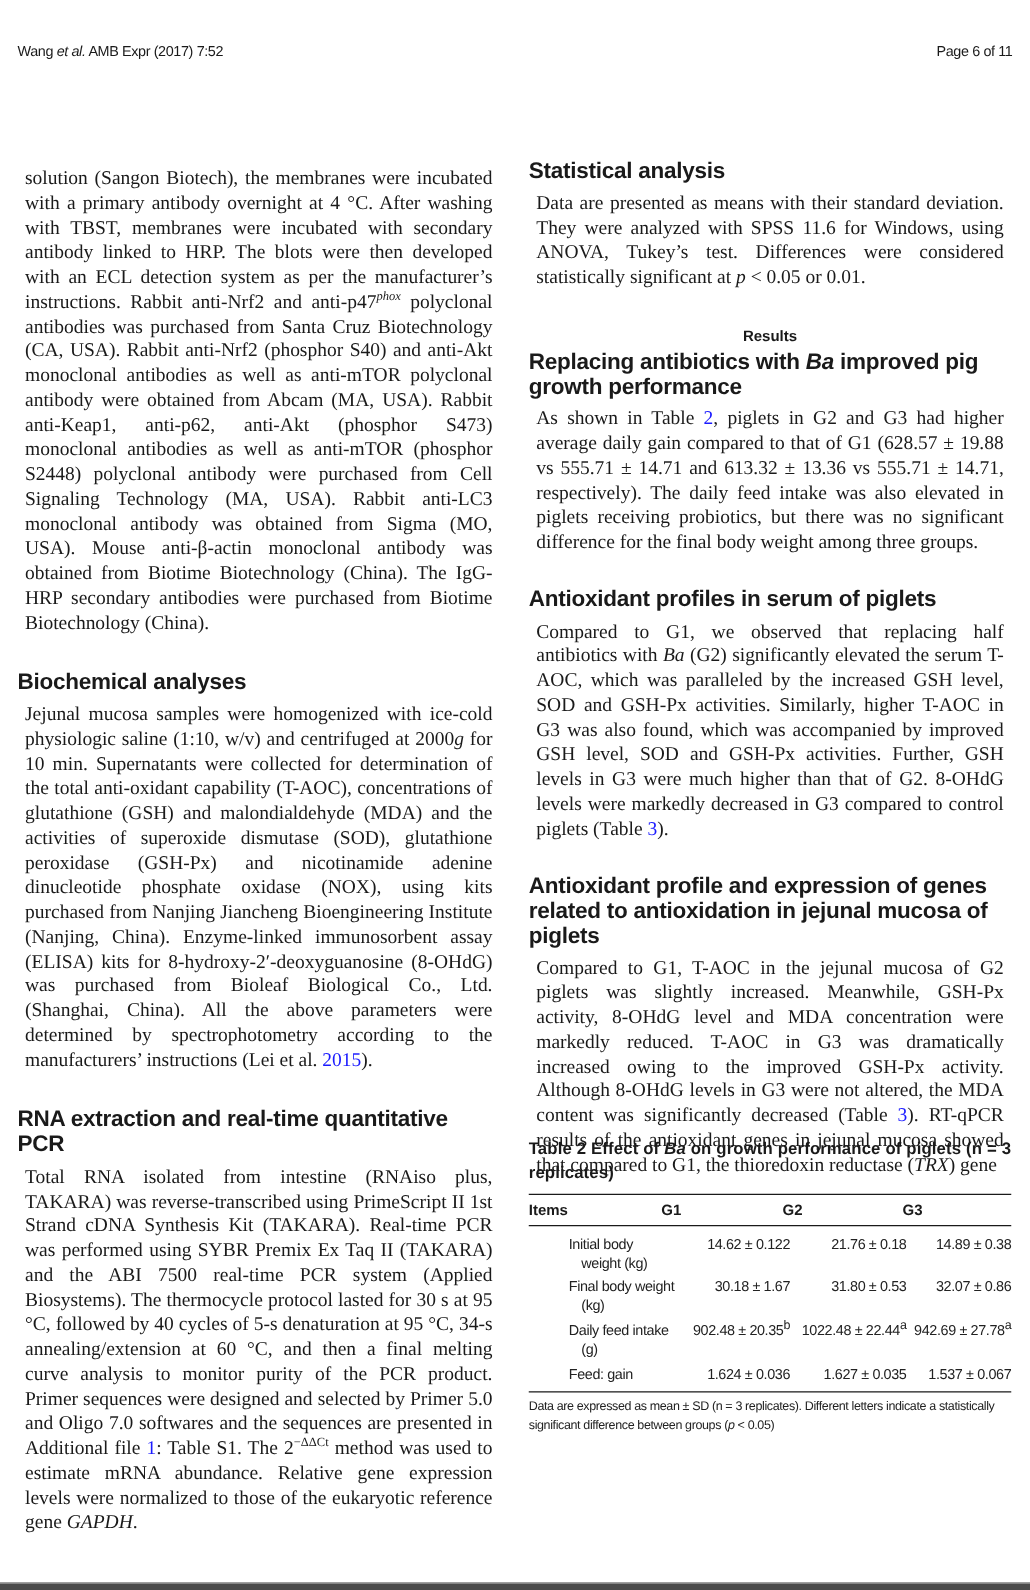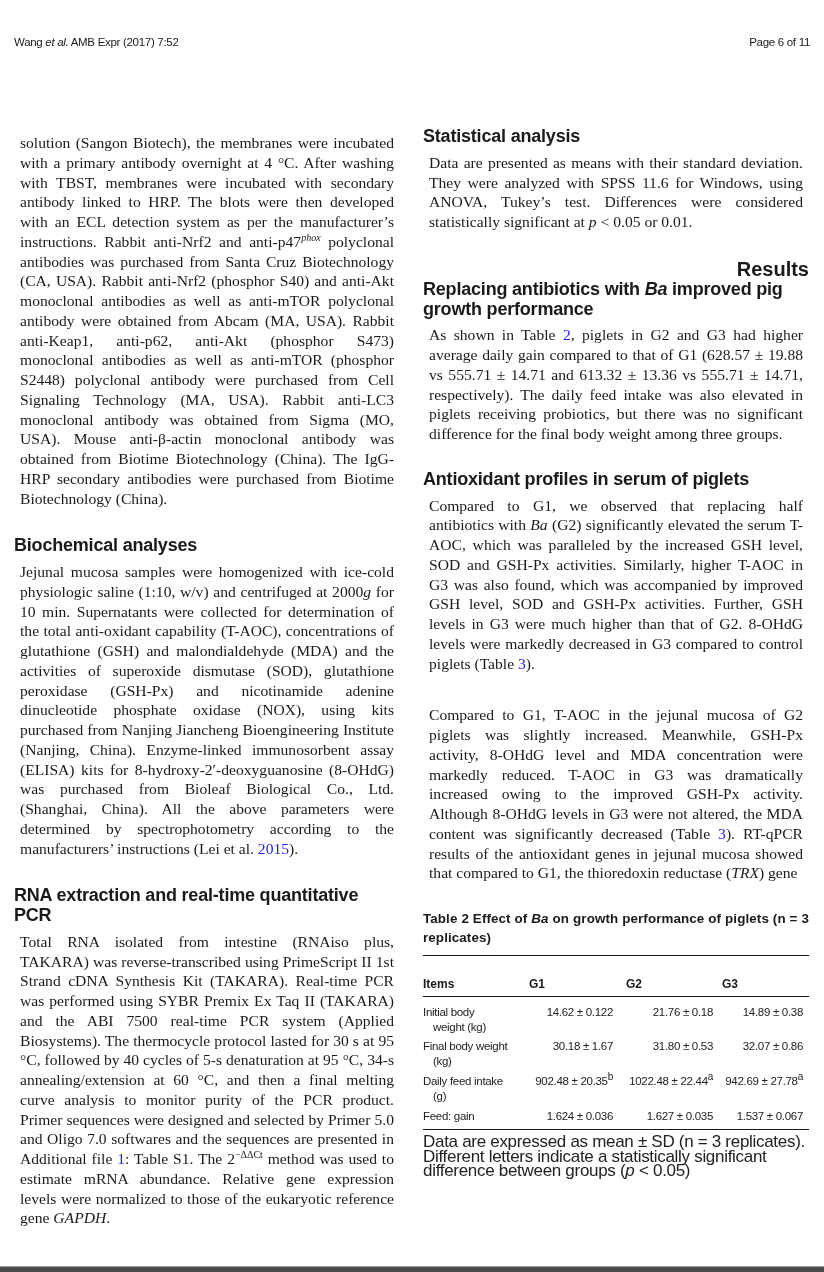--- a/index.html
+++ b/index.html
@@ -9,47 +9,47 @@
     font-family: "Liberation Sans", sans-serif; font-size: 11.5px; letter-spacing: -0.3px; }
   .runhead .left { position: absolute; left: 0; top: 0; }
   .runhead .right { position: absolute; right: 0; top: 0; }
   .col { position: absolute; top: 127px; font-family: "Liberation Serif", serif;
     font-size: 15.6px; line-height: 19.75px; text-align: justify; }
   .col-left { left: 14px; width: 386px; }
   .col-right { left: 423px; width: 386px; }
   .para { margin: 6px; }
   .h2 { font-family: "Liberation Sans", sans-serif; font-weight: bold; font-size: 18px;
     line-height: 19.75px; letter-spacing: -0.2px; text-align: left; }
-  .h1 { font-family: "Liberation Sans", sans-serif; font-weight: bold; font-size: 20px;
-    line-height: 22px; text-align: right; }
+  .h1 { font-family: "Liberation Sans", sans-serif; font-weight: bold; font-size: 12px;
+    line-height: 22px; text-align: center; }
   .gap { height: 19.75px; }
   .link { color: #1a1aff; }
   sup { font-size: 10px; line-height: 0; }
   i { font-style: italic; }
 
   .tbl { position: absolute; left: 423px; top: 910px; width: 386px;
     font-family: "Liberation Sans", sans-serif; }
   .tbl-title { font-weight: bold; font-size: 13.4px; line-height: 18.5px; letter-spacing: 0.1px;
     text-align: justify; text-align-last: left; }
   .tbl-rule { border-top: 1.2px solid #1a1a1a; }
   .tbl-head { display: flex; font-weight: bold; font-size: 12px; height: 24px; align-items: center;
     margin-top: 6px; }
   .tbl-row { display: flex; font-size: 11.5px; line-height: 14.5px; letter-spacing: -0.3px;
-    color: #222; }
+    color: #222; margin-left: 32px; }
   .tbl-row .c0 { width: 106px; padding-right: 2px; }
   .tbl-row .c0 .cont { padding-left: 10px; display: block; }
   .tbl-row .c1, .tbl-row .c2, .tbl-row .c3 { text-align: right; }
   .tbl-row .c1 { width: 84px; }
   .tbl-row .c2 { width: 100px; }
   .tbl-row .c3 { width: 90px; }
   .tbl-head .h0 { width: 106px; }
   .tbl-head .h1c { width: 97px; }
   .tbl-head .h2c { width: 96px; }
   .tbl-head .h3c { width: 80px; }
-  .tbl-note { font-size: 17px; line-height: 14.5px; letter-spacing: -0.3px; margin-top: 5px; color: #222; }
+  .tbl-note { font-size: 10px; line-height: 14.5px; letter-spacing: -0.3px; margin-top: 5px; color: #222; }
 
   .bottom-bar { position: absolute; left: 0; right: 0; top: 1266px; height: 6px;
     background: #4a4a4a; border-top: 1px solid #9a9a9a; }
 </style>
 </head>
 <body>
 
 <div class="runhead">
   <span class="left"><span>Wang </span><i>et al.</i><span> AMB Expr  (2017) 7:52</span></span>
   <span class="right">Page 6 of 11</span>
@@ -74,27 +74,28 @@
   <div class="gap" style="height:20px"></div>
   <div class="h1">Results</div>
   <div class="h2"><span>Replacing antibiotics with </span><i>Ba</i><span> improved pig growth performance</span></div>
   <p class="para"><span>As shown in Table </span><a class="link">2</a><span>, piglets in G2 and G3 had higher average daily gain compared to that of G1 (628.57 ± 19.88 vs 555.71 ± 14.71 and 613.32 ± 13.36 vs 555.71 ± 14.71, respectively). The daily feed intake was also elevated in piglets receiving probiotics, but there was no significant difference for the final body weight among three groups.</span></p>
 
   <div class="gap" style="height:20px"></div>
   <div class="h2">Antioxidant profiles in serum of piglets</div>
   <p class="para"><span>Compared to G1, we observed that replacing half antibiotics with </span><i>Ba</i><span> (G2) significantly elevated the serum T-AOC, which was paralleled by the increased GSH level, SOD and GSH-Px activities. Similarly, higher T-AOC in G3 was also found, which was accompanied by improved GSH level, SOD and GSH-Px activities. Further, GSH levels in G3 were much higher than that of G2. 8-OHdG levels were markedly decreased in G3 compared to control piglets (Table </span><a class="link">3</a><span>).</span></p>
 
   <div class="gap" style="height:20px"></div>
+  <div class="h2">Antioxidant profile and expression of genes related to antioxidation in jejunal mucosa of piglets</div>
   <p class="para"><span>Compared to G1, T-AOC in the jejunal mucosa of G2 piglets was slightly increased. Meanwhile, GSH-Px activity, 8-OHdG level and MDA concentration were markedly reduced. T-AOC in G3 was dramatically increased owing to the improved GSH-Px activity. Although 8-OHdG levels in G3 were not altered, the MDA content was significantly decreased (Table </span><a class="link">3</a><span>). RT-qPCR results of the antioxidant genes in jejunal mucosa showed that compared to G1, the thioredoxin reductase (</span><i>TRX</i><span>) gene</span></p>
 </div>
 
 <div class="tbl">
   <div class="tbl-title"><span>Table 2  Effect of </span><i>Ba</i><span> on growth performance of piglets (n = 3 replicates)</span></div>
   <div class="tbl-rule" style="margin-top:8px"></div>
-  <div class="tbl-head" style="margin-top:16px">
+  <div class="tbl-head" style="margin-top:0">
     <span class="h0">Items</span>
     <span class="h1c">G1</span>
     <span class="h2c">G2</span>
     <span class="h3c">G3</span>
   </div>
   <div class="tbl-rule"></div>
 
   <div id="tbl-body" style="padding-top:8px">
     <div class="tbl-row" style="height:34px">
       <span class="c0"><span>Initial body</span><span class="cont">weight (kg)</span></span>

